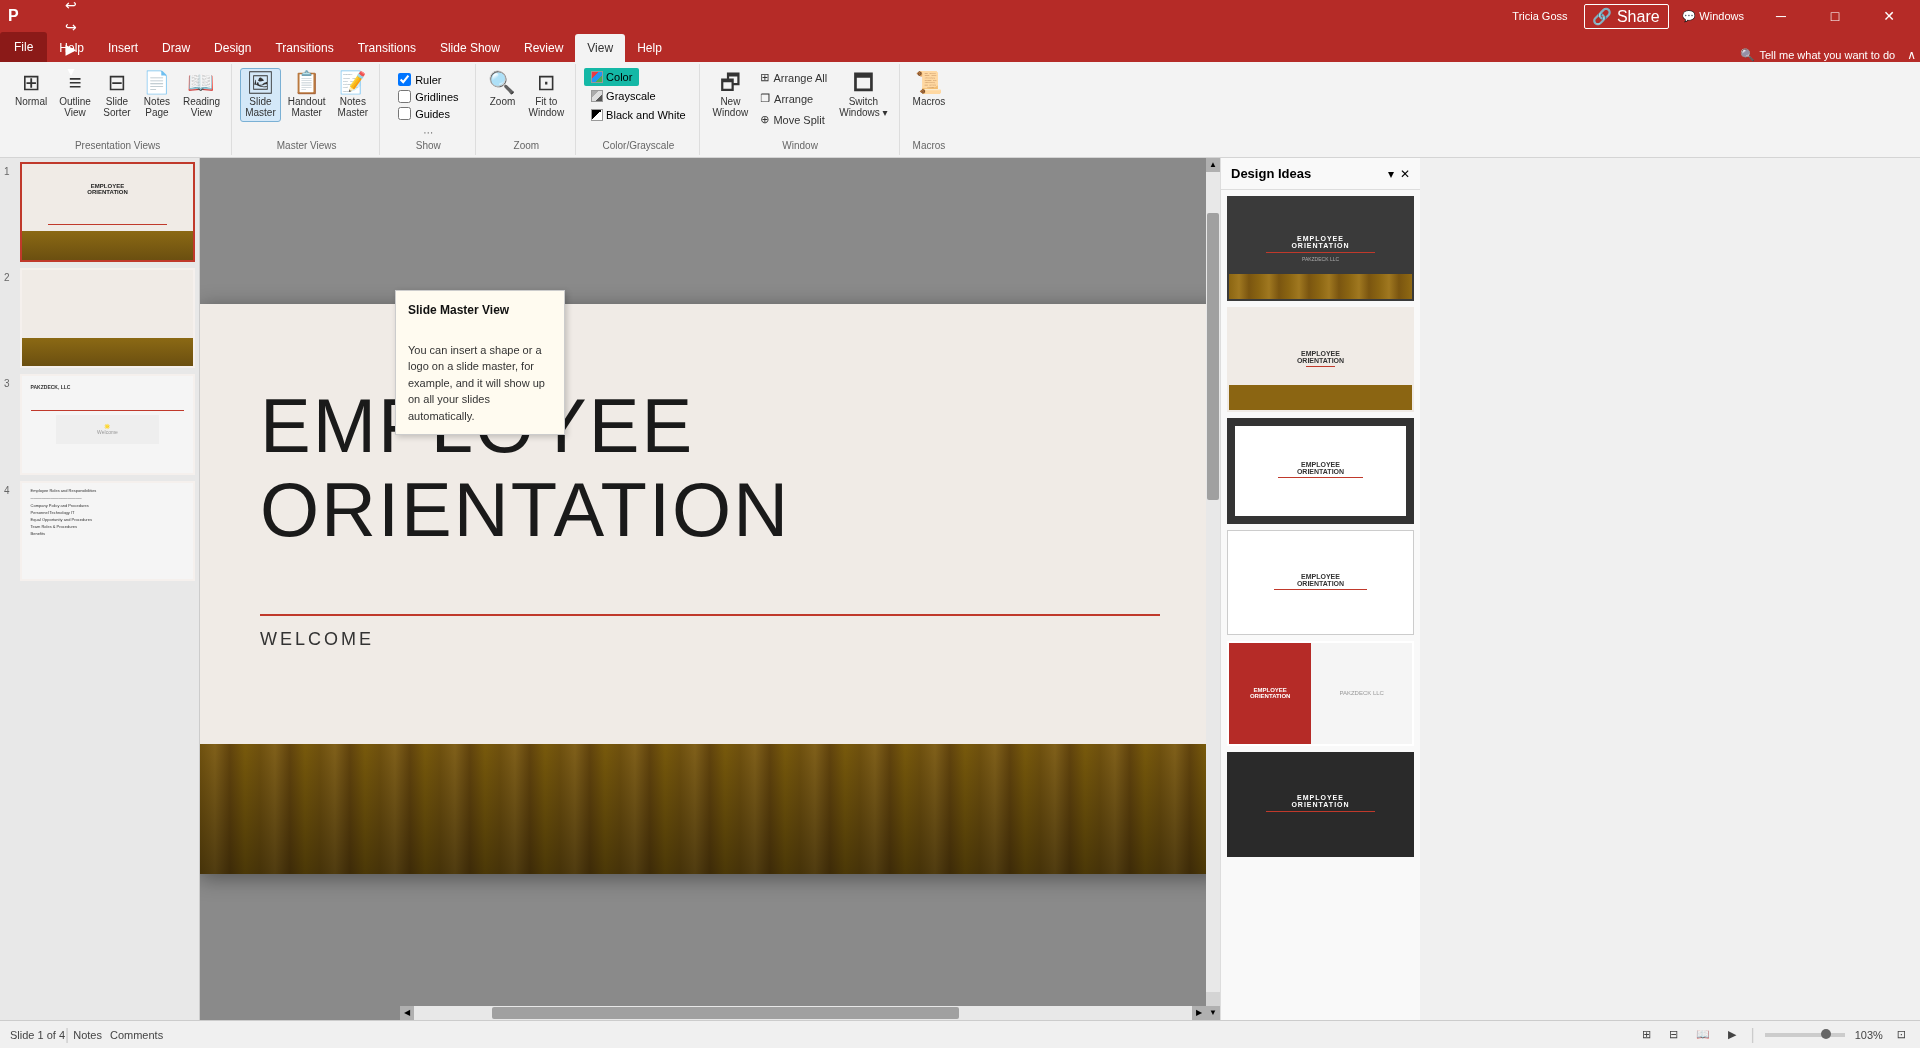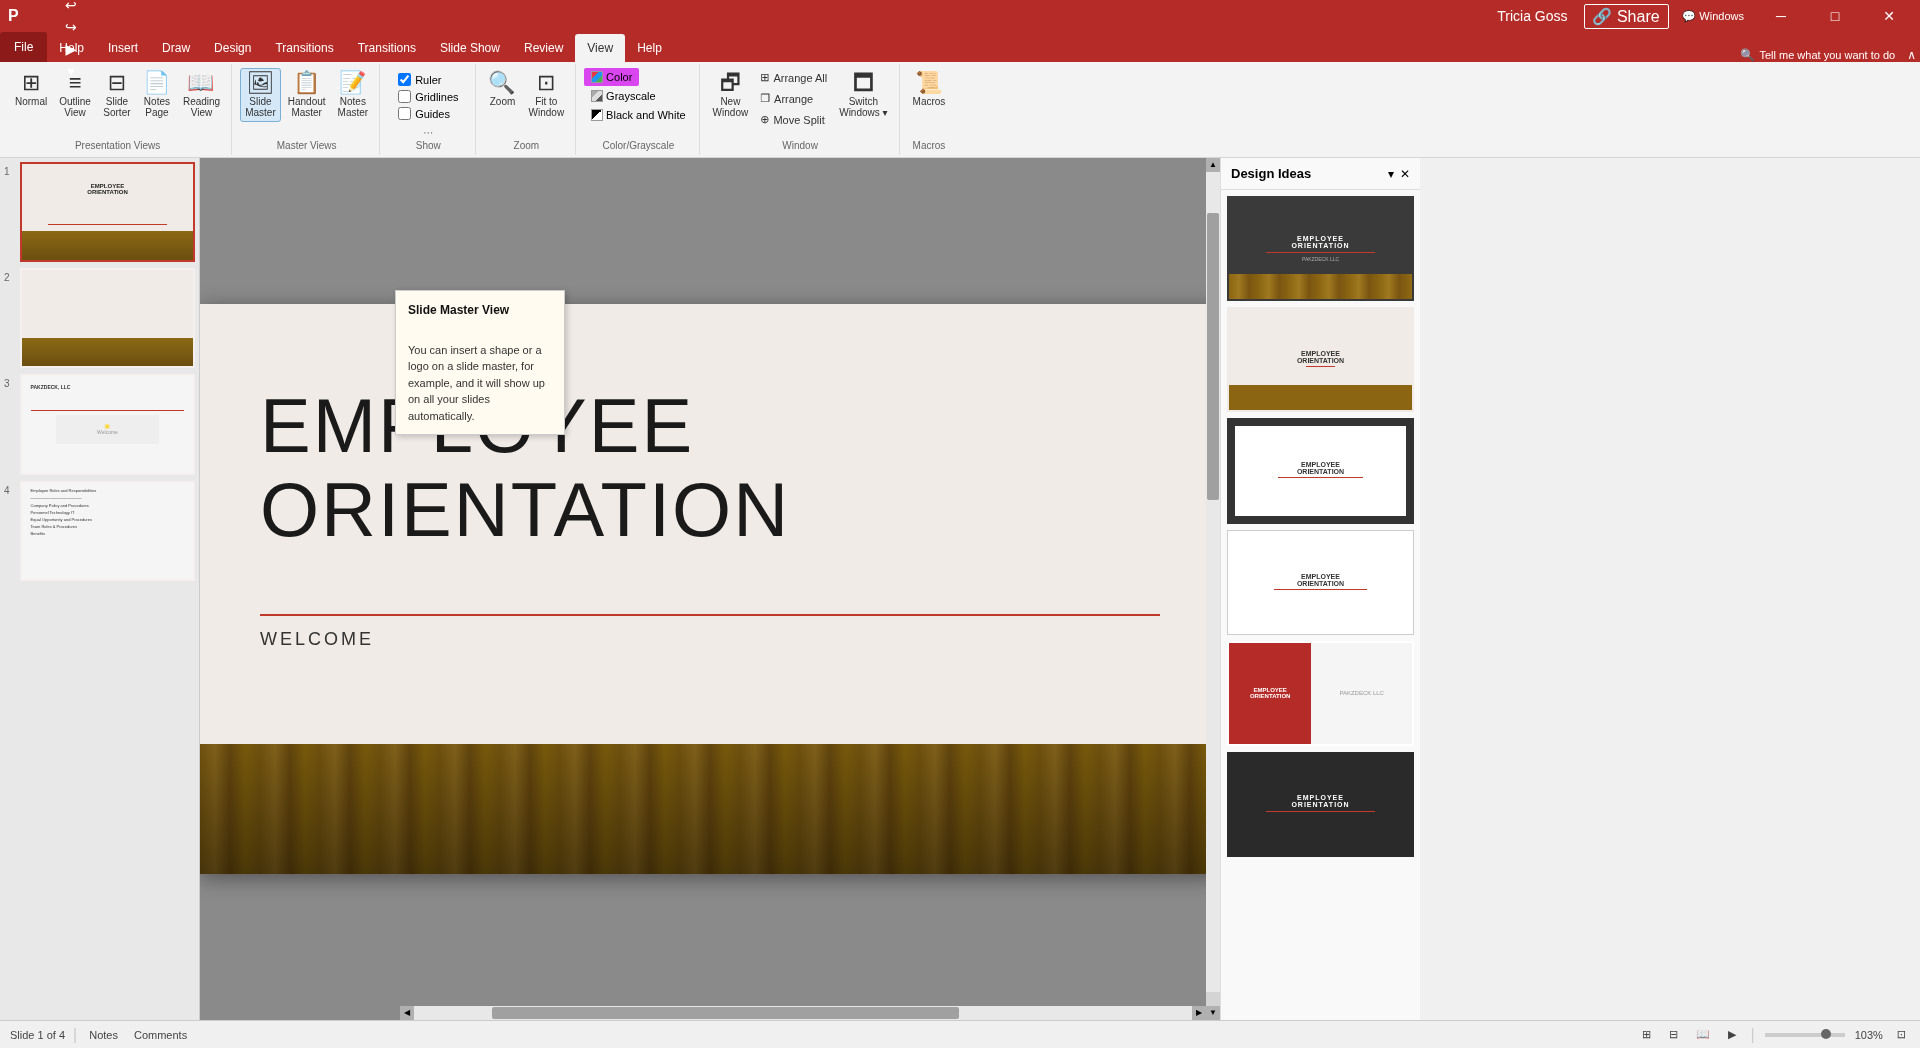--- a/index.html
+++ b/index.html
@@ -127,21 +127,21 @@
       align-items: center;
       gap: 3px;
       padding: 2px 6px;
       border: 1px solid transparent;
       background: none;
       cursor: pointer;
       font-size: 11px;
       border-radius: 2px;
     }
     .color-swatch { width: 12px; height: 12px; border: 1px solid #999; }
-    .color-btn.active-color { background: #d946ef; }
+    .color-btn.active-color { background: #14b8a6; }
 
     
     #main {
       display: flex;
       height: calc(1048px - 32px - 120px - 28px);
     }
 
     
     #slide-panel {
       width: 200px;
@@ -361,21 +361,21 @@
       height: 28px;
       background: #f0f0f0;
       border-top: 1px solid #ccc;
       display: flex;
       align-items: center;
       justify-content: space-between;
       padding: 0 10px;
       font-size: 11px;
       color: #444;
     }
-    .status-left { display: flex; align-items: center; gap: 8px; }
+    .status-left { display: flex; align-items: center; }
     .status-right { display: flex; align-items: center; gap: 10px; }
     .status-btn { background: none; border: none; cursor: pointer; padding: 2px 4px; color: #444; font-size: 11px; }
     .zoom-slider { width: 80px; height: 4px; background: #ccc; position: relative; cursor: pointer; }
     .zoom-thumb { position: absolute; top: -4px; left: 70%; width: 10px; height: 10px; background: #666; border-radius: 50%; }
 
     
     #qat {
       display: flex;
       align-items: center;
       gap: 2px;
@@ -402,21 +402,21 @@
         <span style="background:#90ee90; color:#006400; border-radius:10px; padding:1px 6px; font-size:10px; margin-left:4px;">On</span>
       </button>
       <button class="qat-btn" title="Save">💾</button>
       <button class="qat-btn" title="Undo">↩</button>
       <button class="qat-btn" title="Redo">↪</button>
       <button class="qat-btn" title="Presentation">▶</button>
       <button class="qat-btn" title="Customize">▾</button>
     </div>
   </div>
   <div class="right">
-    <span style="font-size:14px; margin-right:8px;">Tricia Goss</span>
+    <span style="font-size:11px; margin-right:8px;">Tricia Goss</span>
     <button class="title-btn" style="font-size:16px; border:1px solid white; border-radius:2px; padding:2px 8px;">🔗 Share</button>
     <button class="title-btn" style="font-size:11px;">💬 Windows</button>
     <button class="win-btn">─</button>
     <button class="win-btn">□</button>
     <button class="win-btn close">✕</button>
   </div>
 </div>
 
 <div id="ribbon">
   <div id="ribbon-tabs">

